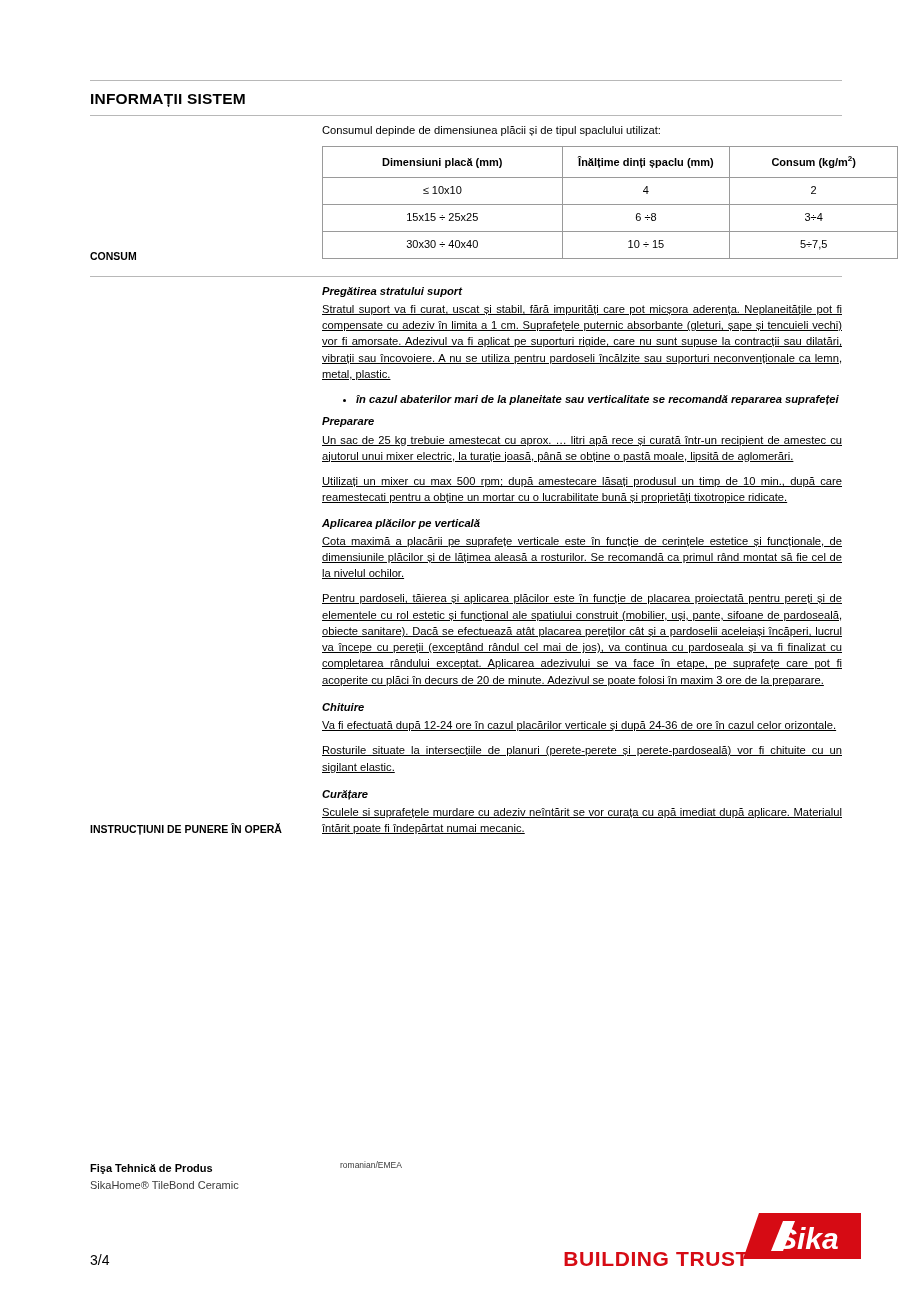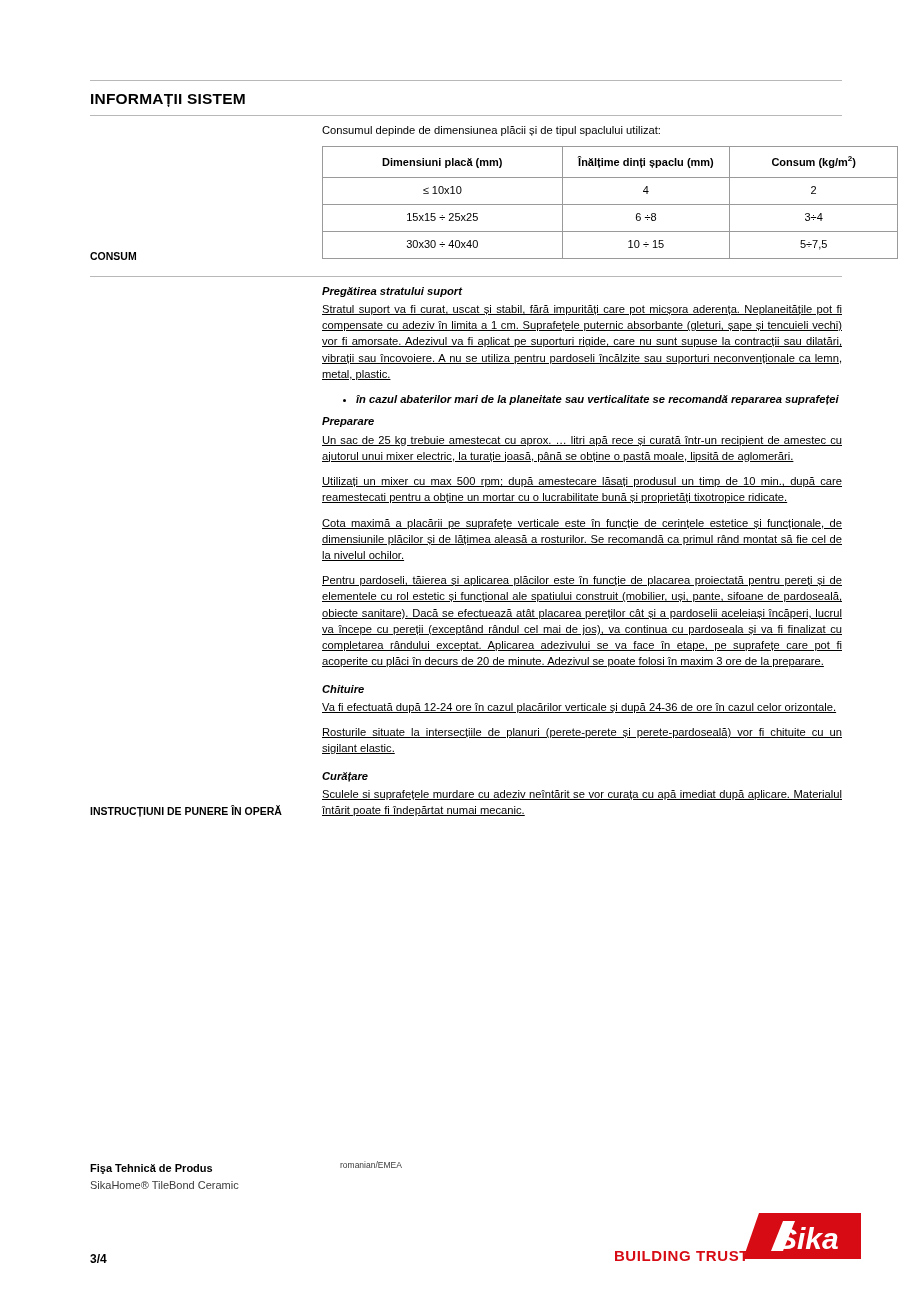--- a/index.html
+++ b/index.html
@@ -121,28 +121,28 @@
     position: absolute;
     left: 250px;
     top: 0;
     font-size: 8.5px;
     color: #3a3a3a;
   }
   .pagenum {
     position: absolute;
     left: 90px;
     top: 1252px;
-    font-size: 12px;
-    font-weight: bold;
+    font-size: 14px;
+    font-weight: normal;
   }
   .building-trust {
     position: absolute;
     right: 170px;
     top: 1247px;
-    font-size: 15px;
+    font-size: 21px;
     font-weight: bold;
     color: #d60b14;
     letter-spacing: 0.6px;
   }
   .sika-logo {
     position: absolute;
     right: 58px;
     top: 1205px;
     width: 118px;
     height: 62px;
@@ -205,20 +205,21 @@
         <h4 class="sub">Pregătirea stratului suport</h4>
         <p class="para gap">Stratul suport va fi curat, uscat și stabil, fără impurități care pot micșora aderența. Neplaneitățile pot fi compensate cu adeziv în limita a 1 cm. Suprafețele puternic absorbante (gleturi, șape și tencuieli vechi) vor fi amorsate. Adezivul va fi aplicat pe suporturi rigide, care nu sunt supuse la contracții sau dilatări, vibrații sau încovoiere. A nu se utiliza pentru pardoseli încălzite sau suporturi neconvenționale ca lemn, metal, plastic.</p>
         <ul class="bullets">
           <li>în cazul abaterilor mari de la planeitate sau verticalitate se recomandă repararea suprafeței</li>
         </ul>
 
         <h4 class="sub">Preparare</h4>
         <p class="para gap">Un sac de 25 kg trebuie amestecat cu aprox. … litri apă rece și curată într-un recipient de amestec cu ajutorul unui mixer electric, la turație joasă, până se obține o pastă moale, lipsită de aglomerări.</p>
         <p class="para gap">Utilizați un mixer cu max 500 rpm; după amestecare lăsați produsul un timp de 10 min., după care reamestecati pentru a obține un mortar cu o lucrabilitate bună și proprietăți tixotropice ridicate.</p>
 
+        <h4 class="sub">Aplicarea plăcilor pe verticală</h4>
         <p class="para gap">Cota maximă a placării pe suprafețe verticale este în funcție de cerințele estetice și funcționale, de dimensiunile plăcilor și de lățimea aleasă a rosturilor. Se recomandă ca primul rând montat să fie cel de la nivelul ochilor.</p>
 
         <p class="para gap">Pentru pardoseli, tăierea și aplicarea plăcilor este în funcție de placarea proiectată pentru pereți și de elementele cu rol estetic și funcțional ale spatiului construit (mobilier, uși, pante, sifoane de pardoseală, obiecte sanitare). Dacă se efectuează atât placarea pereților cât și a pardoselii aceleiași încăperi, lucrul va începe cu pereții (exceptând rândul cel mai de jos), va continua cu pardoseala și va fi finalizat cu completarea rândului exceptat. Aplicarea adezivului se va face în etape, pe suprafețe care pot fi acoperite cu plăci în decurs de 20 de minute. Adezivul se poate folosi în maxim 3 ore de la preparare.</p>
 
         <h4 class="sub spaced">Chituire</h4>
         <p class="para gap">Va fi efectuată după 12-24 ore în cazul placărilor verticale şi după 24-36 de ore în cazul celor orizontale.</p>
         <p class="para gap">Rosturile situate la intersecțiile de planuri (perete-perete și perete-pardoseală) vor fi chituite cu un sigilant elastic.</p>
 
         <h4 class="sub spaced">Curățare</h4>
         <p class="para">Sculele si suprafețele murdare cu adeziv neîntărit se vor curața cu apă imediat după aplicare. Materialul întărit poate fi îndepărtat numai mecanic.</p>

